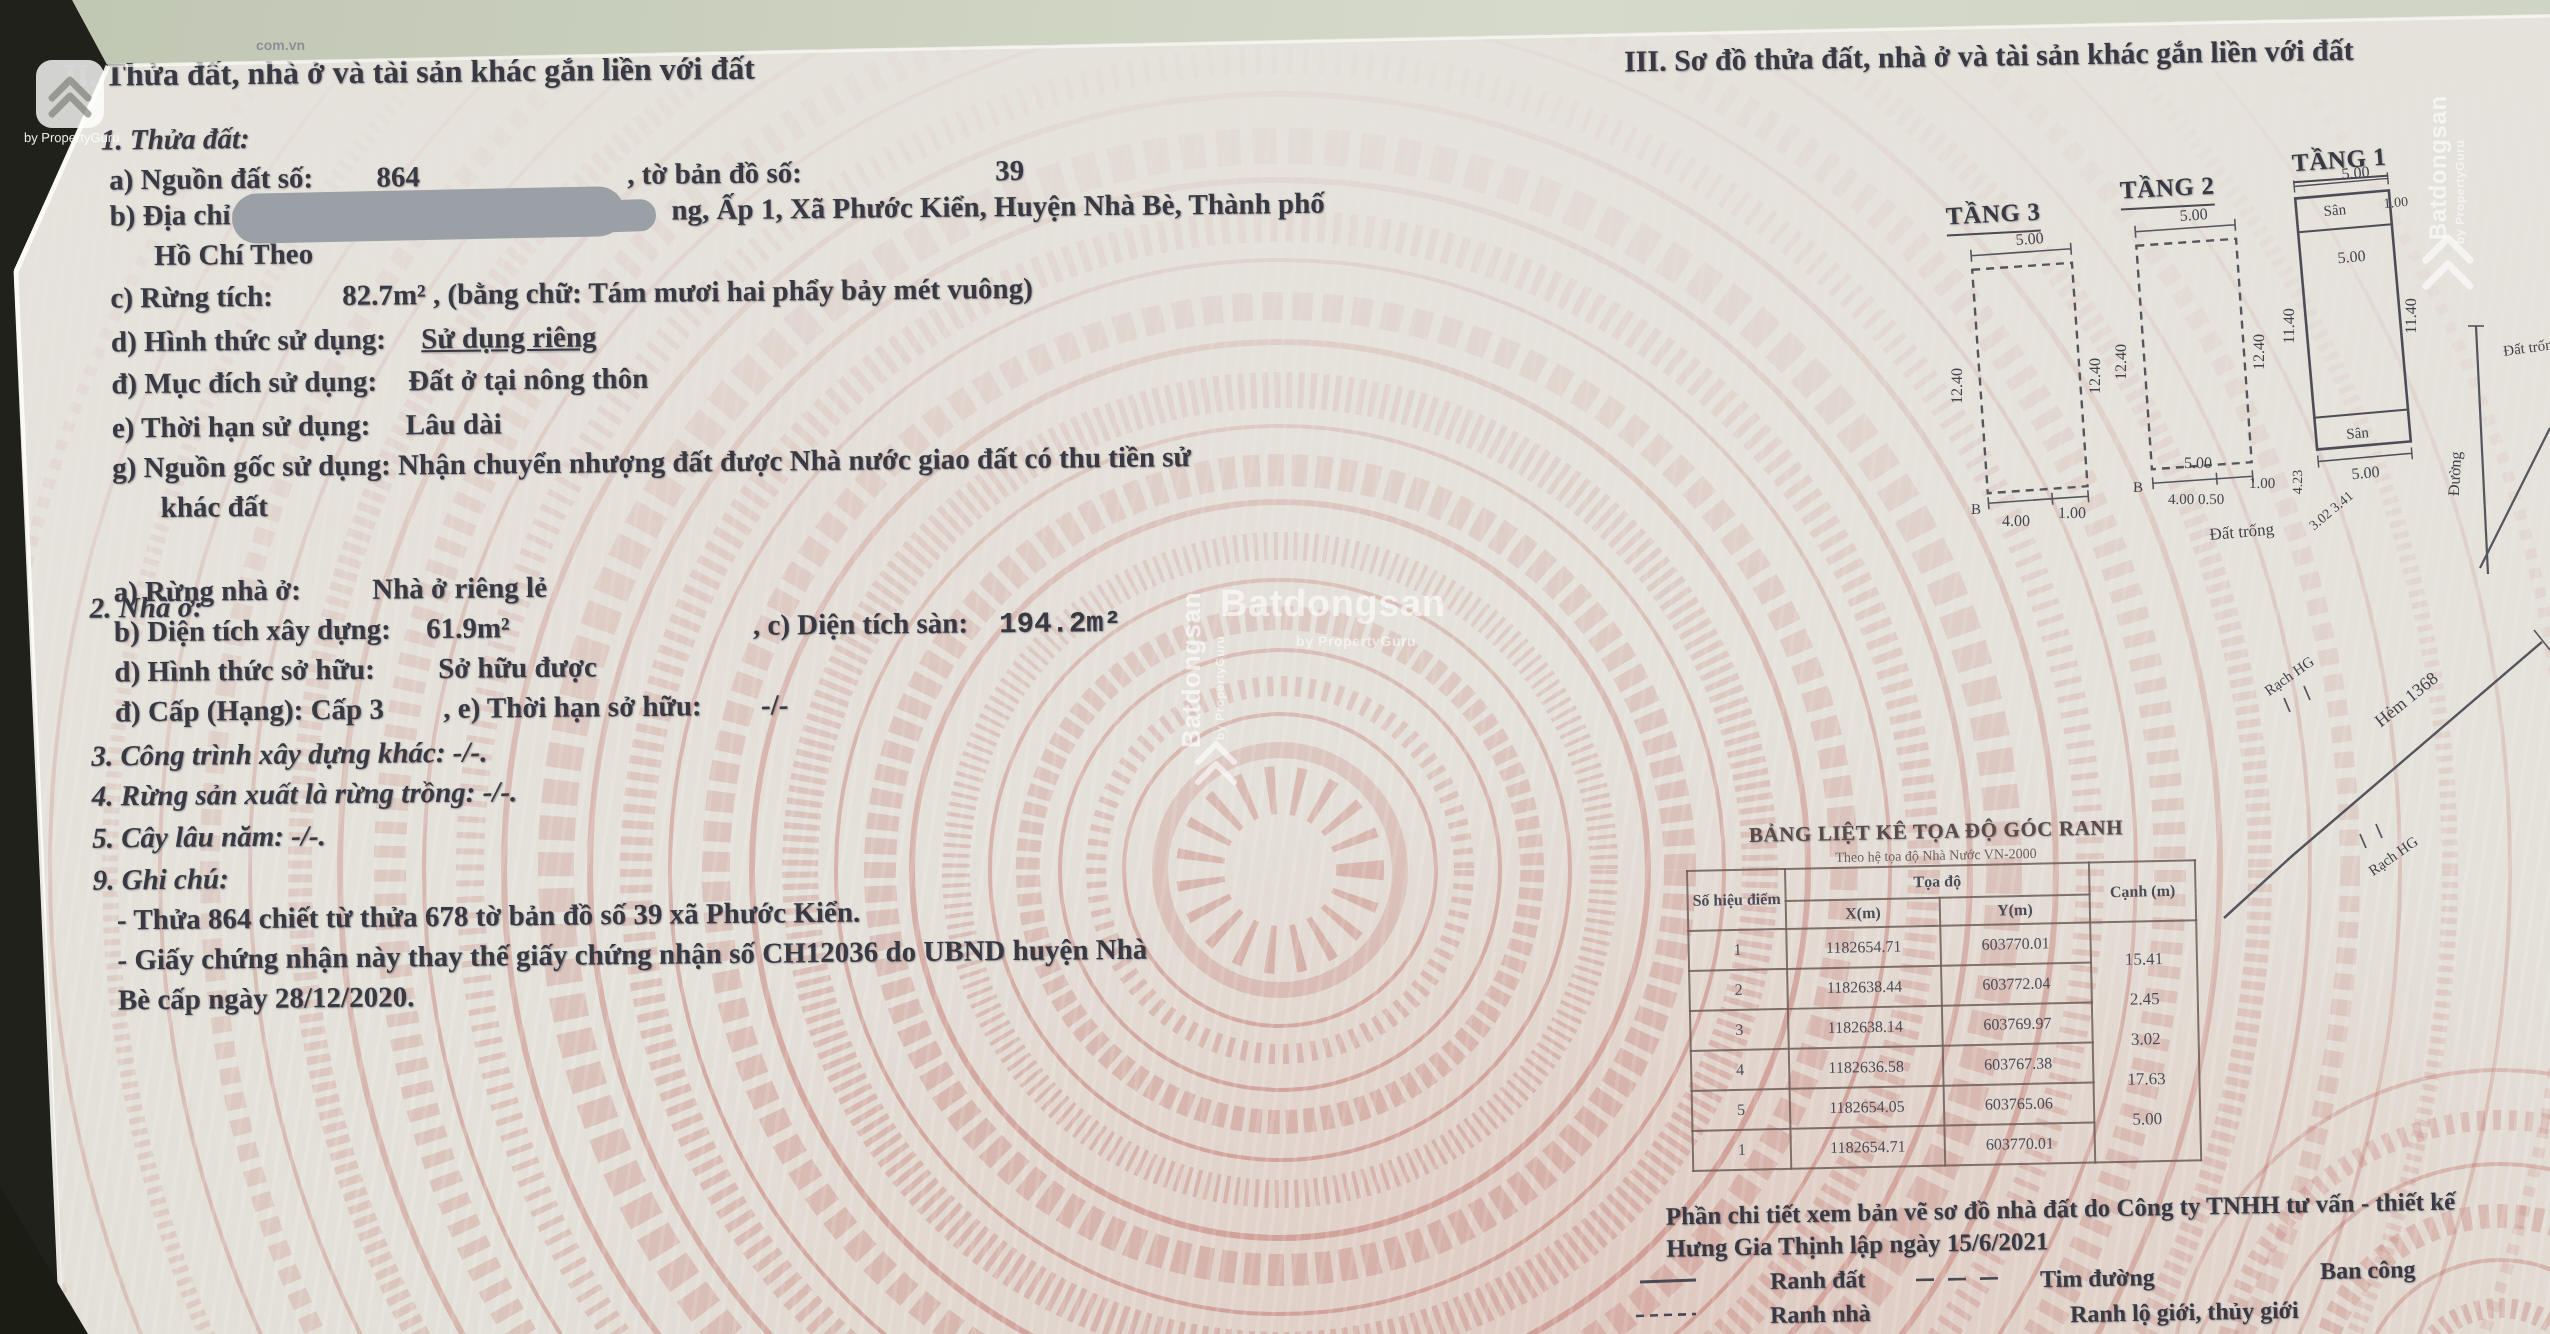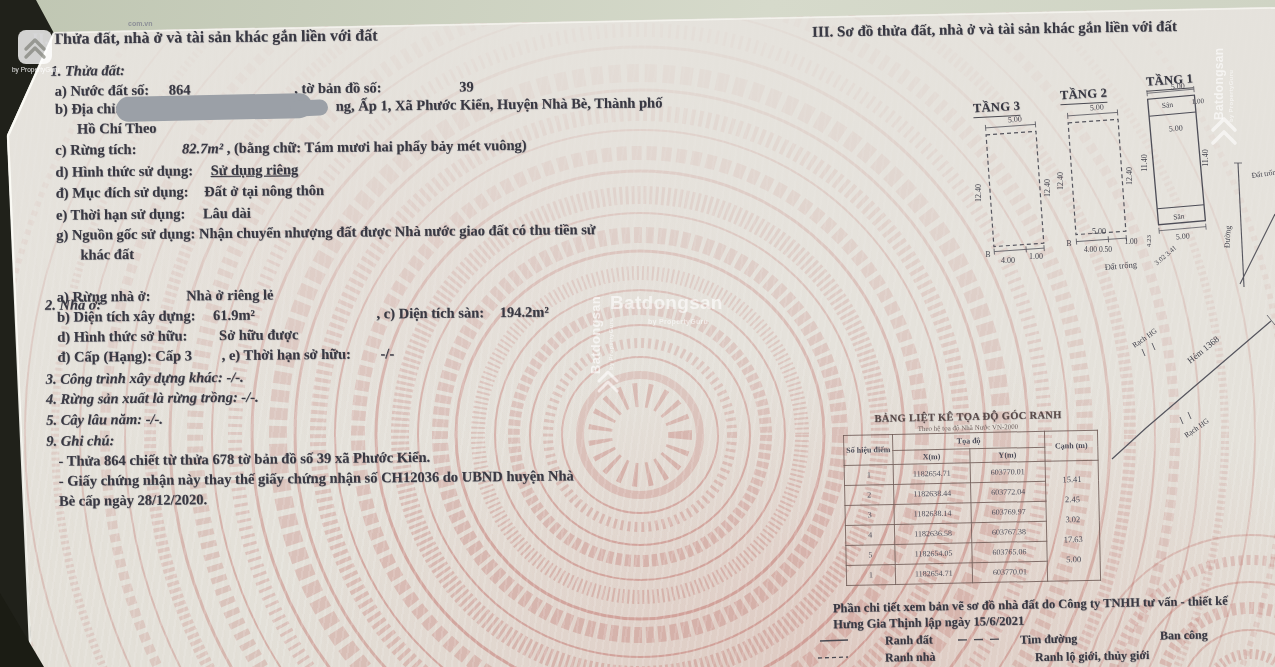--- a/index.html
+++ b/index.html
@@ -139,33 +139,33 @@
     </g>
   </svg>
   <div class="guilloche"></div>
   <div id="fade"></div>
 </div>
 
 <div id="left-block" class="scan">
   <div class="line h2 t-bold" style="left:4px;top:0;">II. Thửa đất, nhà ở và tài sản khác gắn liền với đất</div>
   <div class="line t-bi" style="left:22px;top:33px;">1. Thửa đất:</div>
   <div class="line" style="left:26px;top:53px;">
-    <span>a) Nước đất số:</span>
-    <span class="t-bold" style="margin-left:16px;">864</span>
+    <span>a) Nguồn đất số:</span>
+    <span class="t-bold" style="margin-left:28px;">864</span>
     <span style="margin-left:100px;">, tờ bản đồ số:</span>
-    <span class="t-bold" style="margin-left:74px;">39</span>
+    <span class="t-bold" style="margin-left:93px;">39</span>
   </div>
   <div class="line" style="left:26px;top:71px;">
     <span>b) Địa chỉ:</span>
     <span style="margin-left:212px;">ng, Ấp 1, Xã Phước Kiển, Huyện Nhà Bè, Thành phố</span>
   </div>
   <div class="line" style="left:48px;top:91px;">Hồ Chí Theo</div>
   <div class="line" style="left:26px;top:112px;">
     <span>c) Rừng tích:</span>
-    <span class="t-bold" style="margin-left:42px;font-style:italic;">82.7m²</span>
+    <span class="t-bold" style="margin-left:31px;">82.7m²</span>
     <span>, (bằng chữ: Tám mươi hai phẩy bảy mét vuông)</span>
   </div>
   <div class="line" style="left:26px;top:134px;">
     <span>d) Hình thức sử dụng:</span>
     <span style="margin-left:14px;text-decoration:underline;">Sử dụng riêng</span>
   </div>
   <div class="line" style="left:26px;top:155px;">
     <span>đ) Mục đích sử dụng:</span>
     <span style="margin-left:12px;">Đất ở tại nông thôn</span>
   </div>
@@ -177,21 +177,21 @@
   <div class="line" style="left:50px;top:217px;">khác đất</div>
   <div class="line t-bi" style="left:14px;top:239px;margin-top:28px;">2. Nhà ở:</div>
   <div class="line" style="left:26px;top:259px;">
     <span>a) Rừng nhà ở:</span>
     <span style="margin-left:32px;">Nhà ở riêng lẻ</span>
   </div>
   <div class="line" style="left:26px;top:279px;">
     <span>b) Diện tích xây dựng:</span>
     <span class="t-bold" style="margin-left:14px;">61.9m²</span>
     <span style="margin-left:118px;">, c) Diện tích sàn:</span>
-    <span class="t-bold" style="margin-left:12px;">194.2m²</span>
+    <span class="t-bold" style="margin-left:12px;font-family:Liberation Mono, monospace;">194.2m²</span>
   </div>
   <div class="line" style="left:26px;top:299px;">
     <span>d) Hình thức sở hữu:</span>
     <span style="margin-left:28px;">Sở hữu được</span>
   </div>
   <div class="line" style="left:26px;top:319px;">
     <span>đ) Cấp (Hạng): Cấp 3</span>
     <span style="margin-left:26px;">, e) Thời hạn sở hữu:</span>
     <span style="margin-left:26px;">-/-</span>
   </div>

